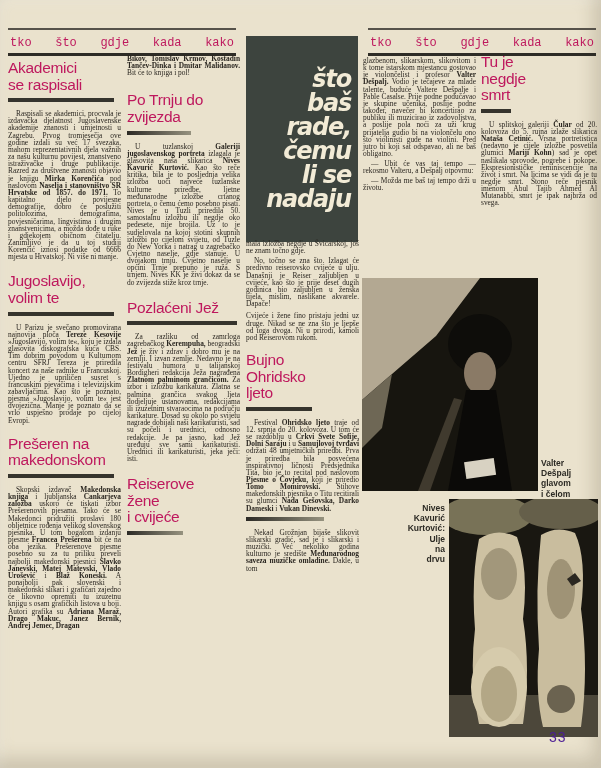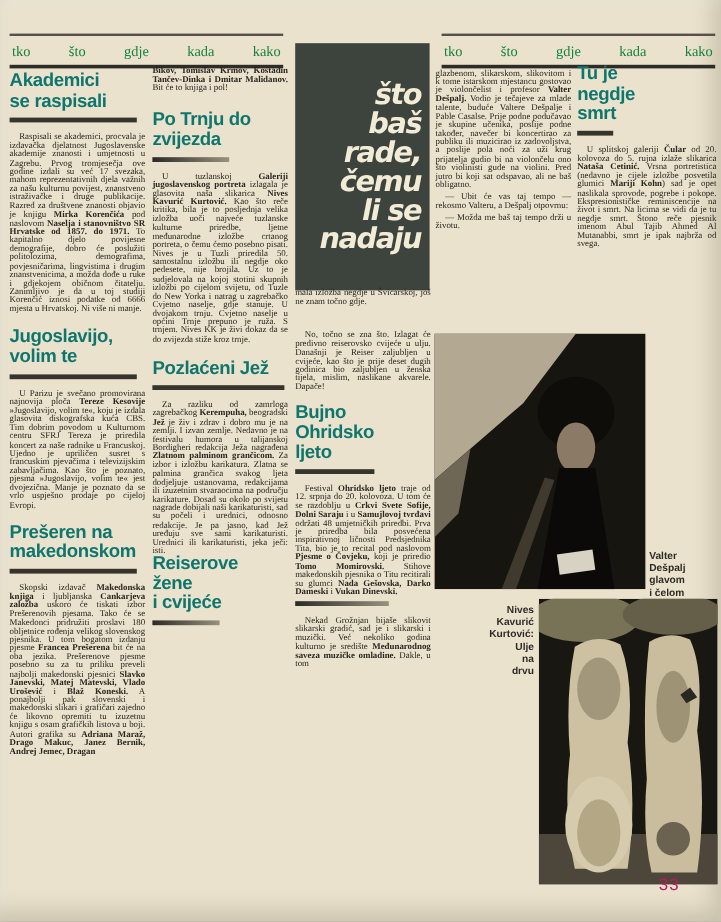--- a/index.html
+++ b/index.html
@@ -1,41 +1,41 @@
 <!DOCTYPE html>
 <html><head>
 <meta charset="utf-8">
 <style>
   html,body{margin:0;padding:0;background:#b9b2a0;}
   .page{position:relative;width:601px;height:768px;background:#eae2cd;overflow:hidden;
         font-family:"Liberation Serif",serif;color:#2a2620;
         box-shadow:inset -7px -9px 18px rgba(60,50,30,.18), inset 4px 4px 10px rgba(255,255,250,.25);}
   .strip{position:absolute;border-top:2px solid #56524a;}
   .strip-words{display:flex;justify-content:space-between;align-items:flex-end;
-               font-family:Liberation Serif, serif;font-size:12px;color:#15803d;
+               font-family:Liberation Mono, monospace;font-size:12px;color:#be185d;
                padding:6px 2px 3px 2px;}
   .strip-bar{height:3px;background:#2e2c26;}
   .col{position:absolute;width:113px;}
   .body{font-size:7.4px;line-height:7.15px;text-align:justify;}
   .body p{margin:0;text-indent:8px;}
   .body p.noindent{text-indent:0;}
-  .headline{font-family:"Liberation Sans",sans-serif;font-weight:700;font-size:15.5px;
-            line-height:1.07;color:#0f766e;white-space:pre-line;letter-spacing:-.3px;}
+  .headline{font-family:"Liberation Sans",sans-serif;font-weight:400;font-size:15.5px;
+            line-height:1.07;color:#be185d;white-space:pre-line;letter-spacing:-.3px;}
   .rule{height:4px;background:#36342d;margin:5px 0 8px 0;}
   .rule.grad{background:linear-gradient(90deg,#2c2a25,#96927f);}
   .feature{position:absolute;left:246px;top:36px;width:112px;height:206px;background:#3d443e;
            display:flex;flex-direction:column;justify-content:center;align-items:flex-end;
            padding:6px 7px 6px 4px;box-sizing:border-box;}
   .feature span{font-family:"DejaVu Sans",sans-serif;font-weight:bold;font-style:italic;
                 font-size:24px;line-height:1.0;letter-spacing:-1.2px;color:#f2ebd6;}
   .caption{position:absolute;font-family:"Liberation Sans",sans-serif;font-weight:bold;
            font-size:8.5px;line-height:1.2;color:#2c2a24;white-space:pre-line;}
   .photo{position:absolute;display:block;}
   .pageno{position:absolute;left:549px;top:729px;font-family:"Liberation Sans",sans-serif;
-          font-size:14px;color:#be185d;letter-spacing:1px;}
+          font-size:14px;color:#4c1d95;letter-spacing:1px;}
   b{font-weight:bold;}
 </style>
 </head>
 <body>
 
 <div class="page">
 
   <div class="strip" style="left:8px;top:28px;width:228px;">
     <div class="strip-words">
       <span>tko</span>
@@ -95,30 +95,31 @@
 zvijezda</div>
     <div class="rule grad" style="width:64px;"></div>
     <div class="body">
       <p>U tuzlanskoj <b>Galeriji jugoslavenskog portreta</b> izlagala je glasovita naša slikarica <b>Nives Kavurić Kurtović.</b> Kao što reče kritika, bila je to posljednja velika izložba uoči najveće tuzlanske kulturne priredbe, ljetne međunarodne izložbe crtanog portreta, o čemu ćemo posebno pisati. Nives je u Tuzli priredila 50. samostalnu izložbu ili negdje oko pedesete, nije brojila. Uz to je sudjelovala na kojoj stotini skupnih izložbi po cijelom svijetu, od Tuzle do New Yorka i natrag u zagrebačko Cvjetno naselje, gdje stanuje. U dvojakom trnju. Cvjetno naselje u općini Trnje prepuno je ruža. S trnjem. Nives KK je živi dokaz da se do zvijezda stiže kroz trnje.</p>
     </div>
     <div class="headline" style="margin-top:14px;">Pozlaćeni Jež</div>
     <div class="rule" style="width:110px;"></div>
     <div class="body">
       <p>Za razliku od zamrloga zagrebačkog <b>Kerempuha,</b> beogradski <b>Jež</b> je živ i zdrav i dobro mu je na zemlji. I izvan zemlje. Nedavno je na festivalu humora u talijanskoj Bordigheri redakcija Ježa nagrađena <b>Zlatnom palminom grančicom.</b> Za izbor i izložbu karikatura. Zlatna se palmina grančica svakog ljeta dodjeljuje ustanovama, redakcijama ili izuzetnim stvaraocima na području karikature. Dosad su okolo po svijetu nagrade dobijali naši karikaturisti, sad su počeli i urednici, odnosno redakcije. Je pa jasno, kad Jež uređuju sve sami karikaturisti. Urednici ili karikaturisti, jeka ječi: isti.</p>
     </div>
-    <div class="headline" style="">Reiserove
+    <div class="headline" style="margin-top:14px;">Reiserove
 žene
 i cvijeće</div>
     <div class="rule grad" style="width:56px;"></div>
   </div>
 
   <div class="col" style="left:246px;top:240px;">
     <div class="body">
       <p class="noindent">mala izložba negdje u Švicarskoj, još ne znam točno gdje.</p>
-      <p style="margin-top:21px;">No, točno se zna što. Izlagat će predivno reiserovsko cvijeće u ulju. Današnji je Reiser zaljubljen u cvijeće, kao što je prije deset dugih godinica bio zaljubljen u ženska tijela, mislim, naslikane akvarele. Dapače!</p>
+      <p style="margin-top:3px;">No, točno se zna što. Izlagat će predivno reiserovsko cvijeće u ulju. Današnji je Reiser zaljubljen u cvijeće, kao što je prije deset dugih godinica bio zaljubljen u ženska tijela, mislim, naslikane akvarele. Dapače!</p>
+      <p class="noindent" style="margin-top:5px;">Cvijeće i žene fino pristaju jedni uz druge. Nikad se ne zna što je ljepše od toga dvoga. Ni u prirodi, kamoli pod Reiserovom rukom.</p>
     </div>
     <div class="headline" style="margin-top:11px;">Bujno
 Ohridsko
 ljeto</div>
     <div class="rule" style="width:66px;"></div>
     <div class="body">
       <p>Festival <b>Ohridsko ljeto</b> traje od 12. srpnja do 20. kolovoza. U tom će se razdoblju u <b>Crkvi Svete Sofije, Dolni Saraju</b> i u <b>Samujlovoj tvrđavi</b> održati 48 umjetničkih priredbi. Prva je priredba bila posvećena inspirativnoj ličnosti Predsjednika Tita, bio je to recital pod naslovom <b>Pjesme o Čovjeku,</b> koji je priredio <b>Tomo Momirovski.</b> Stihove makedonskih pjesnika o Titu recitirali su glumci <b>Nada Gešovska, Darko Dameski</b> i <b>Vukan Dinevski.</b></p>
     </div>
     <div class="rule grad" style="width:78px;"></div>
     <div class="body">

